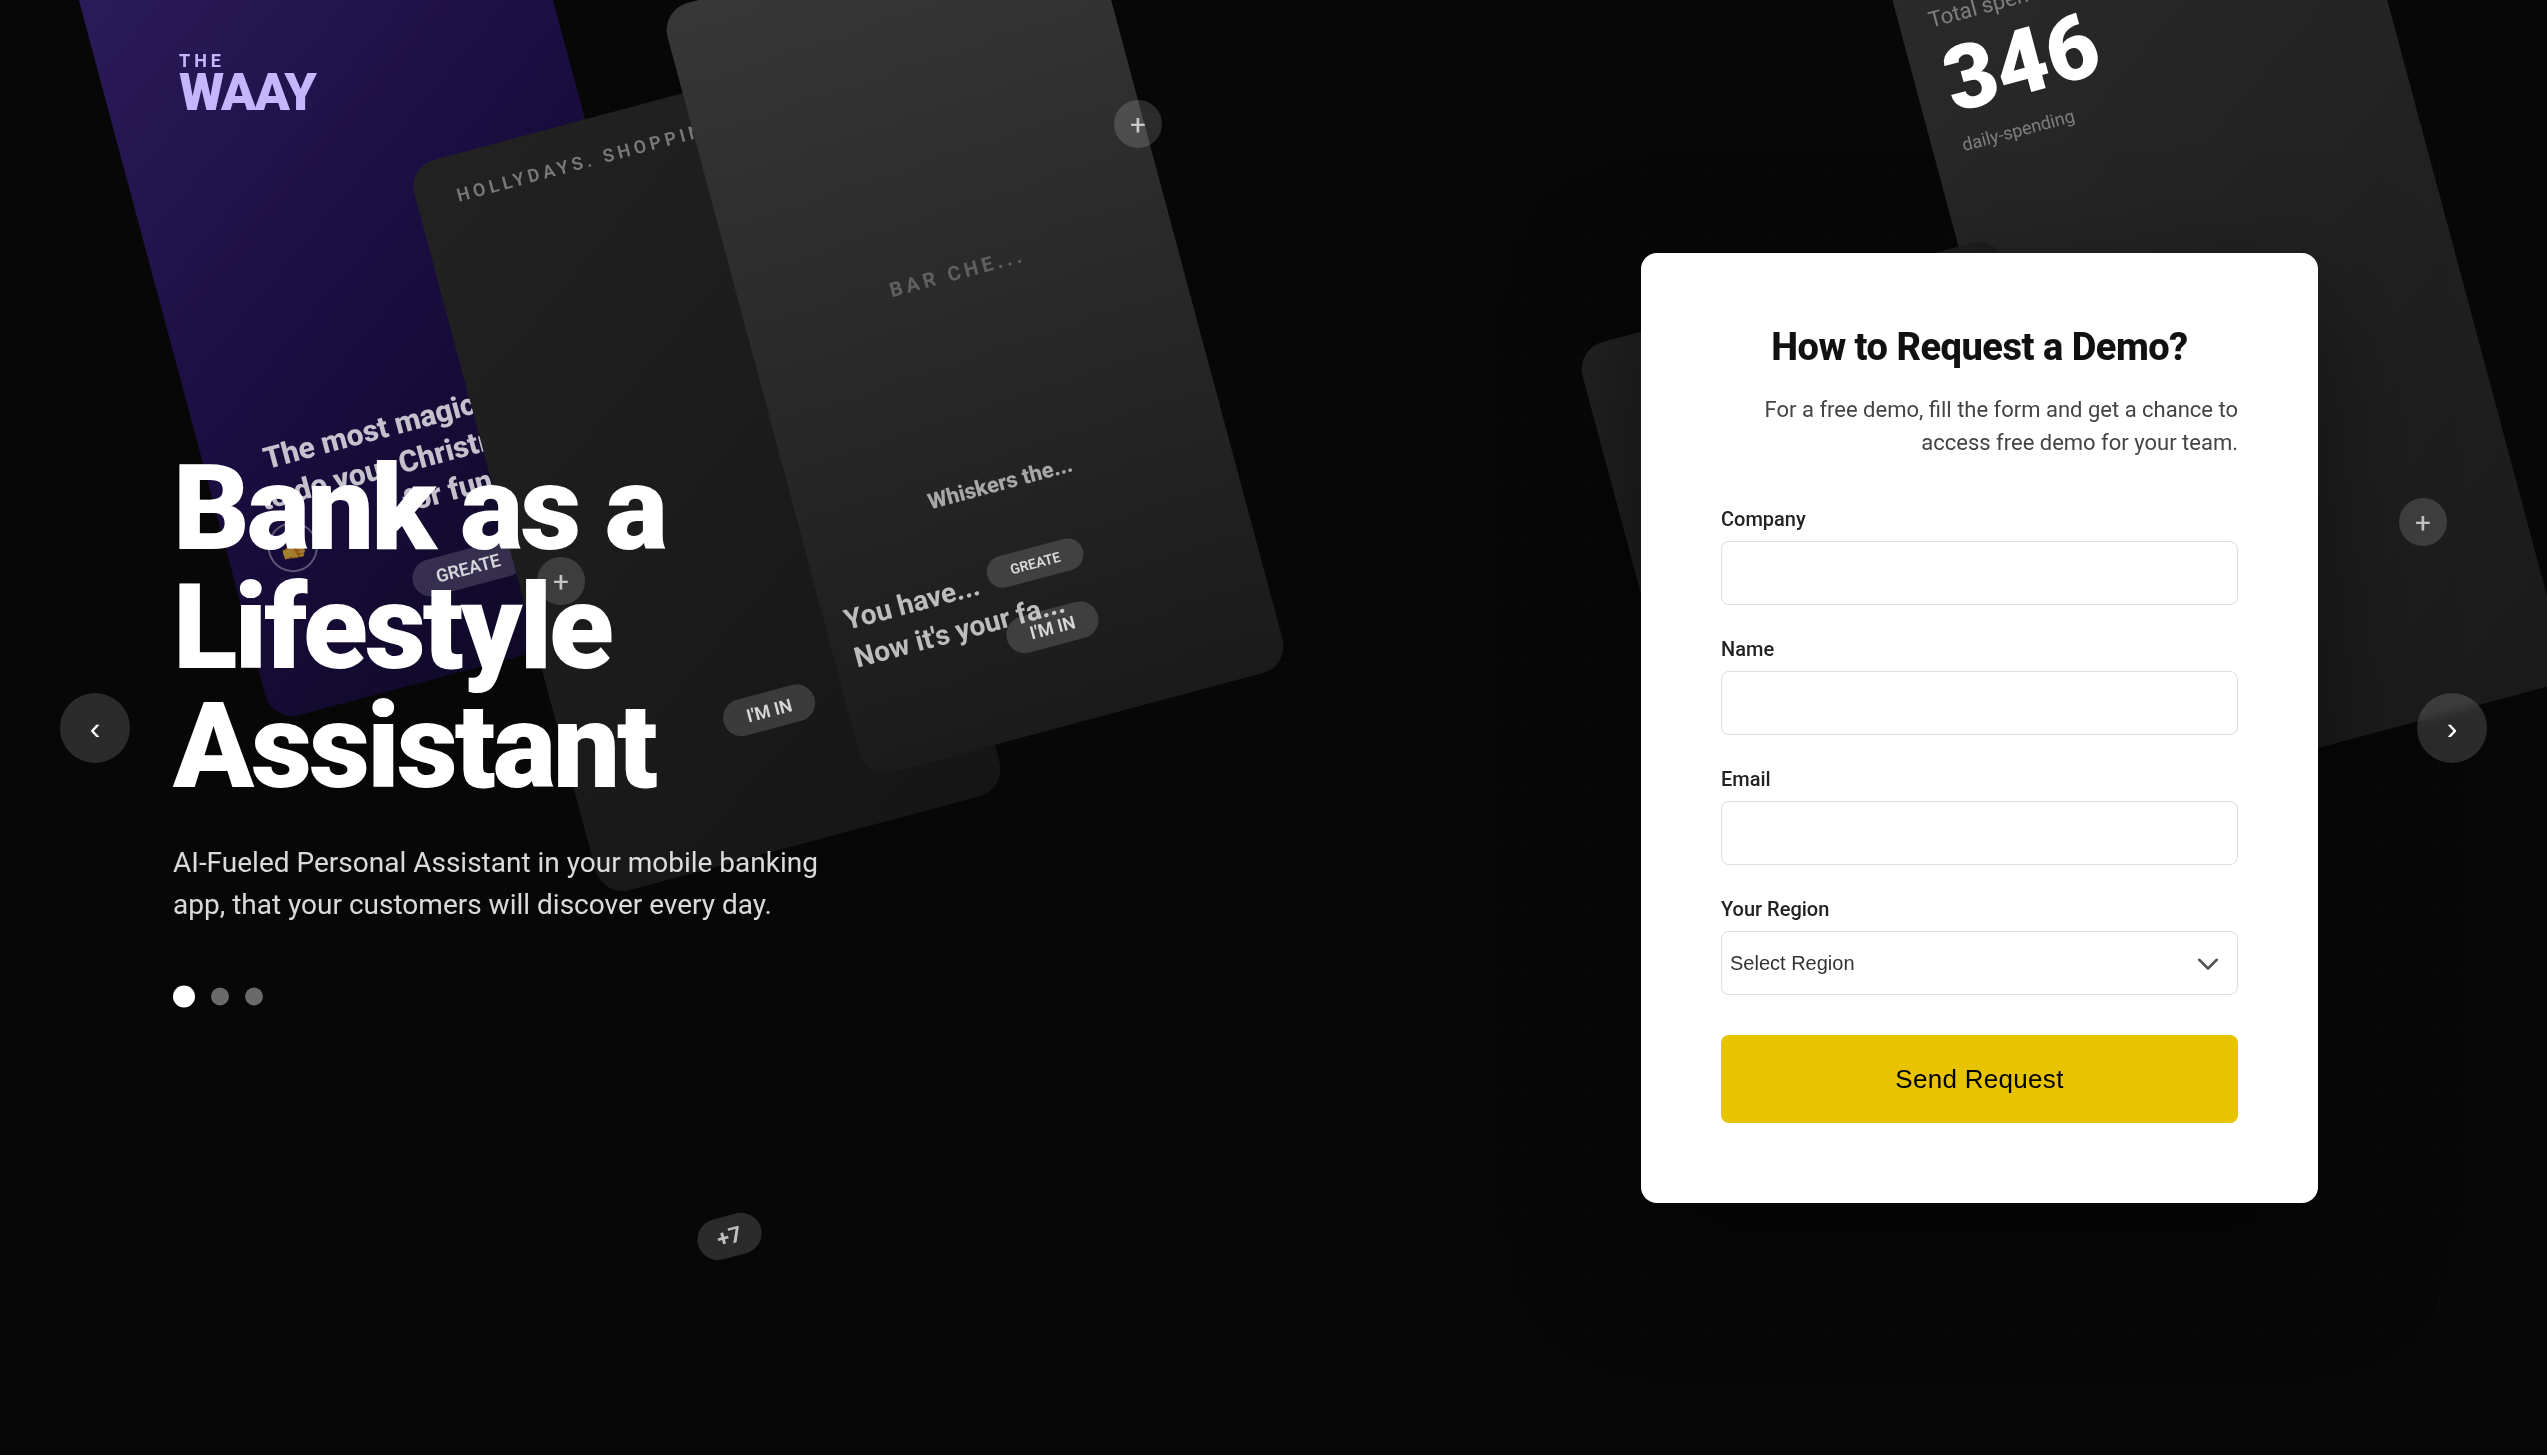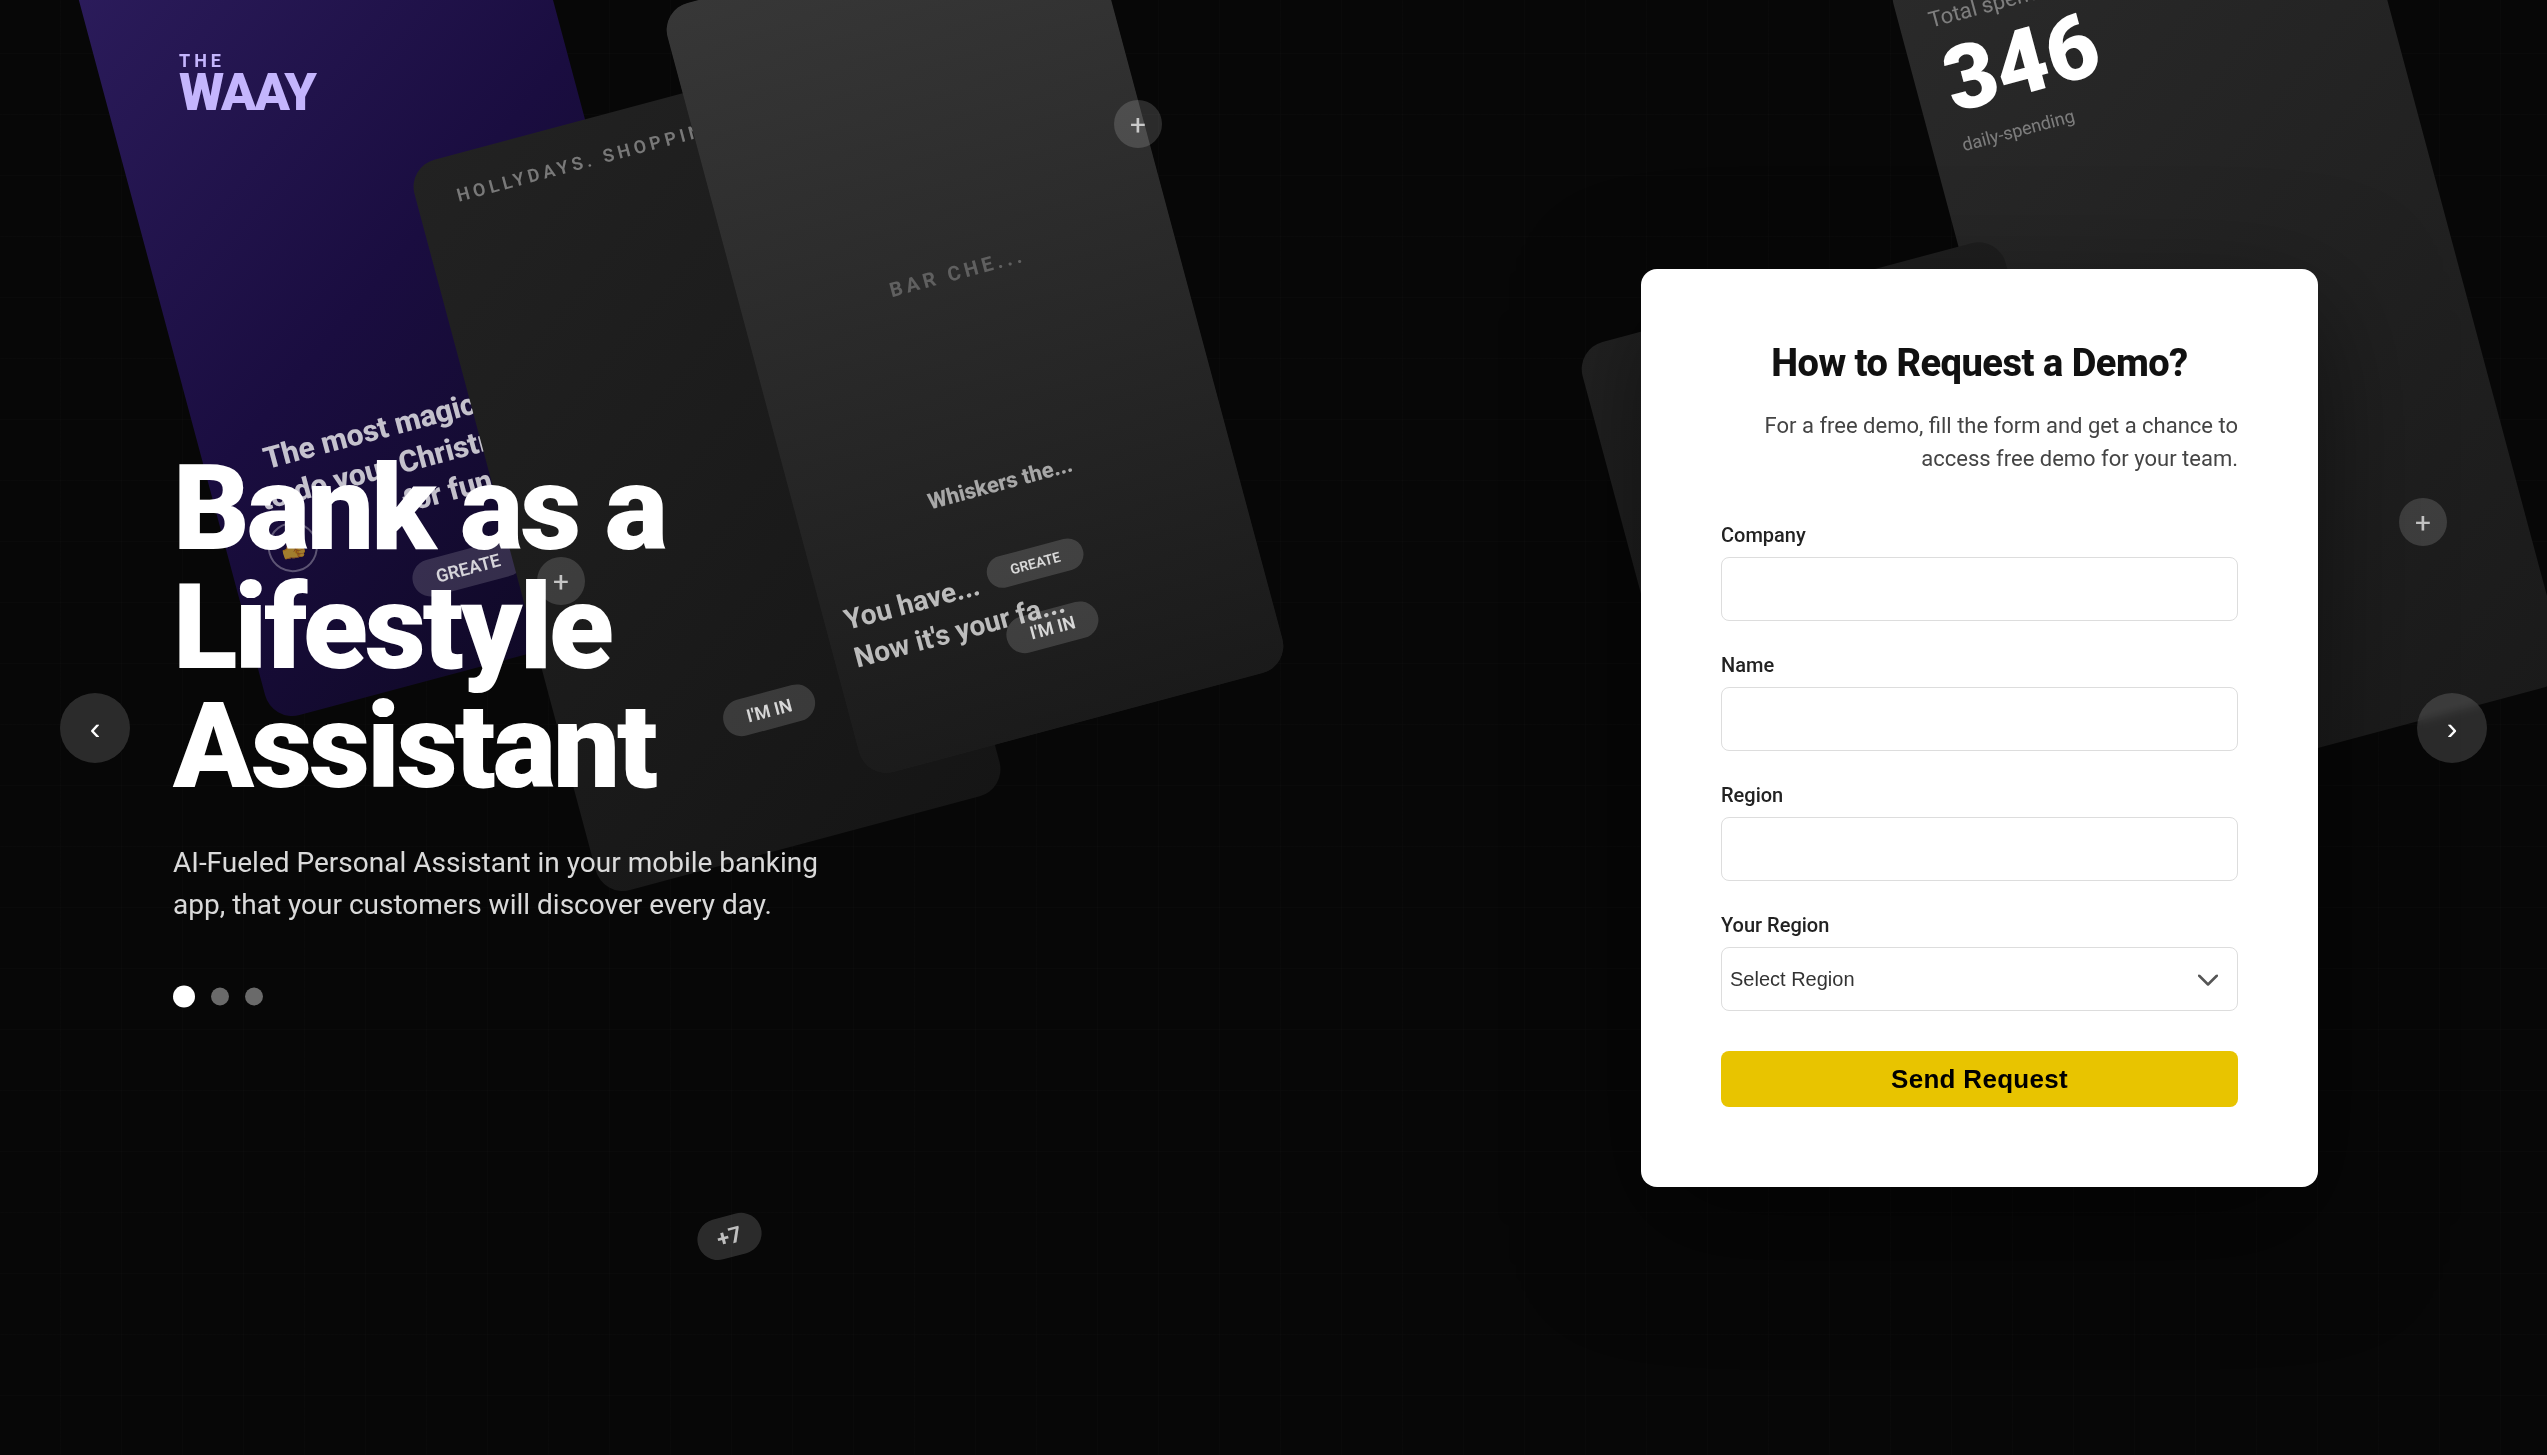--- a/index.html
+++ b/index.html
@@ -213,26 +213,26 @@
       right: 20px;
       top: 50%;
       transform: translateY(-50%);
       pointer-events: none;
       color: #555;
       font-size: 22px;
     }
 
     .submit-btn {
       width: 100%;
-      height: 56px;
+      height: 88px;
       background: #e8c400;
       border: none;
       border-radius: 8px;
       font-size: 26px;
-      font-weight: 700;
+      font-weight: 400;
       color: #000;
       cursor: pointer;
       margin-top: 8px;
       letter-spacing: 0.3px;
       transition: background 0.2s;
     }
 
     
     .bg-plus {
       position: absolute;
@@ -391,21 +391,21 @@
     <label class="form-label">Company</label>
     <input class="form-input" type="text" style="">
   </div>
 
   <div class="form-group">
     <label class="form-label">Name</label>
     <input class="form-input" type="email" style="">
   </div>
 
   <div class="form-group">
-    <label class="form-label">Region</label>
+    <label class="form-label">Email</label>
     <input class="form-input" type="tel" style="">
   </div>
 
   <div class="form-group">
     <label class="form-label">Your Region</label>
     <div class="form-select-wrapper">
       <select class="form-select">
         <option value="">Select Region</option>
         <option value="north-america">North America</option>
         <option value="europe">Europe</option>

